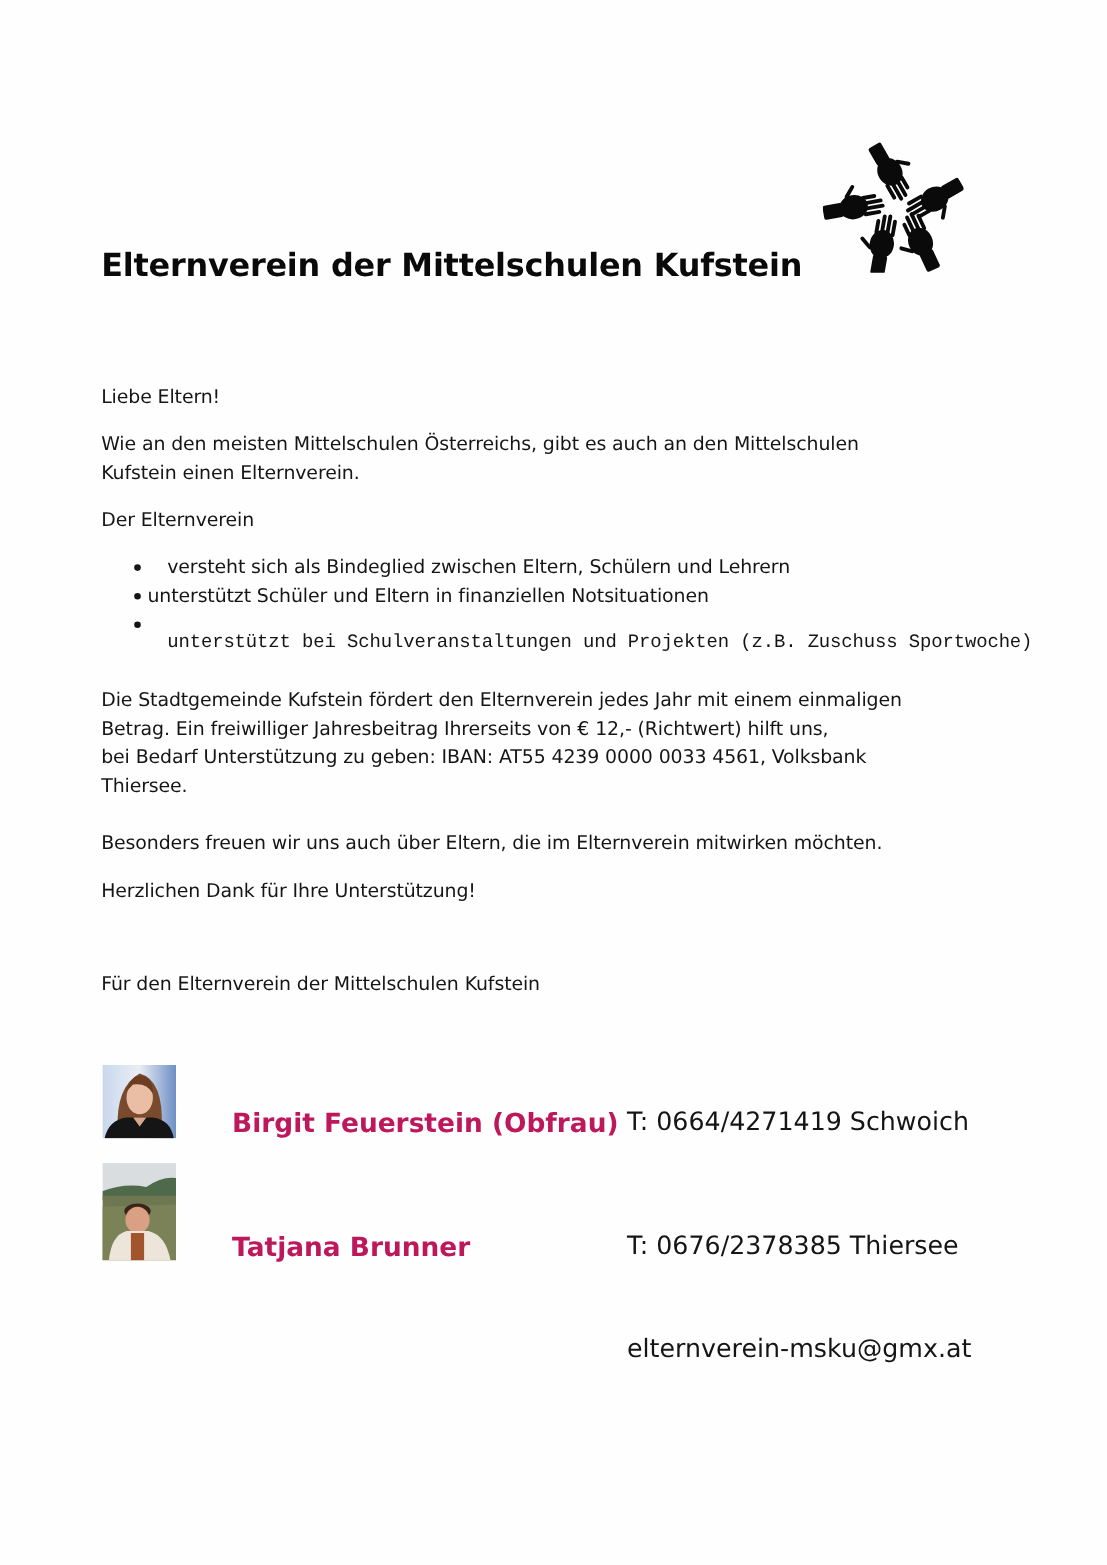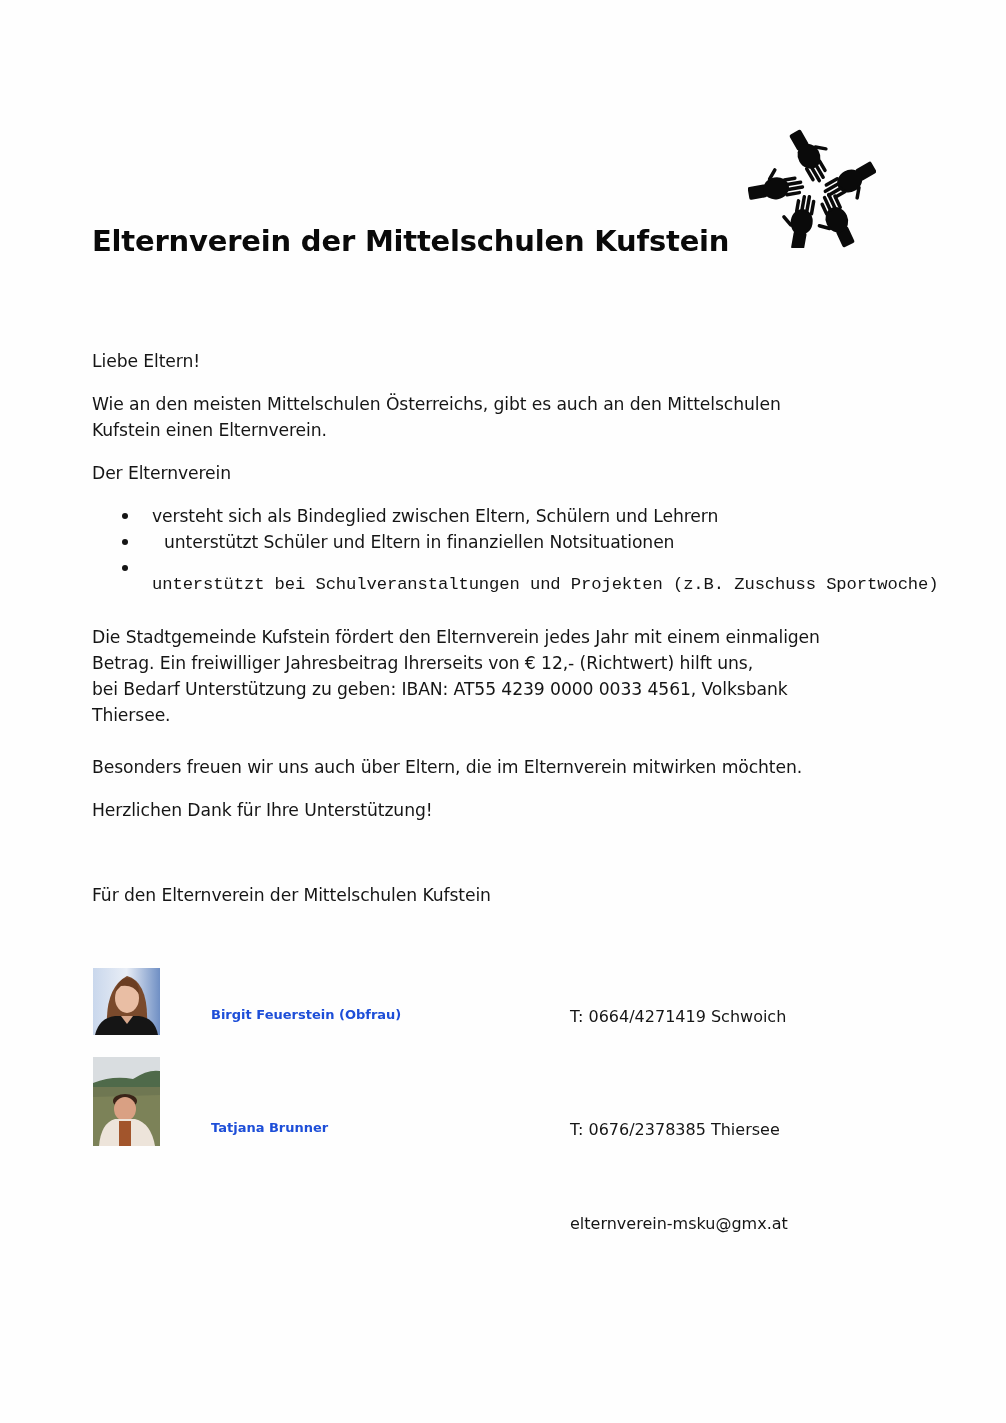--- a/index.html
+++ b/index.html
@@ -20,22 +20,22 @@
     .body-text { font-size: 17.2px; line-height: 26px; letter-spacing: -0.1px; }
     .logo { left: 748px; top: 126px; width: 128px; height: 122px; }
     .bullet-dot {
       position: absolute; width: 6px; height: 6px; border-radius: 50%;
       background: #151515;
     }
     .photo {
       position: absolute; left: 93px; width: 67px;
       overflow: hidden;
     }
-    .name { font-size: 13px; font-weight: bold; color: #1d4ed8; }
-    .phone { font-size: 16px; }
+    .name { font-size: 24px; font-weight: bold; color: #be185d; }
+    .phone { font-size: 23px; }
   </style>
 </head>
 <body>
 
 <div class="abs title">Elternverein der Mittelschulen Kufstein</div>
 
 <svg class="abs logo" viewBox="0 0 128 122">
   <g fill="#0a0a0a">
 
     <g transform="translate(62,32) rotate(-30)">
@@ -94,21 +94,21 @@
 
 <div class="abs body-text" style="left:92px; top:391px;">Wie an den meisten Mittelschulen Österreichs, gibt es auch an den Mittelschulen</div>
 <div class="abs body-text" style="left:92px; top:417px;">Kufstein einen Elternverein.</div>
 
 <div class="abs body-text" style="left:92px; top:460px;">Der Elternverein</div>
 
 <div>
   <span class="bullet-dot" style="left:122px; top:513px;"></span>
   <div class="abs body-text" style="left:152px; top:503px;">versteht sich als Bindeglied zwischen Eltern, Schülern und Lehrern</div>
   <span class="bullet-dot" style="left:122px; top:539px;"></span>
-  <div class="abs body-text" style="left:164px; top:529px;">unterstützt Schüler und Eltern in finanziellen Notsituationen</div>
+  <div class="abs body-text" style="left:134px; top:529px;">unterstützt Schüler und Eltern in finanziellen Notsituationen</div>
   <span class="bullet-dot" style="left:122px; top:565px;"></span>
   <div class="abs body-text" style="left:152px; top:572px;font-family:Liberation Mono, monospace;">unterstützt bei Schulveranstaltungen und Projekten (z.B. Zuschuss Sportwoche)</div>
 </div>
 
 <div>
   <div class="abs body-text" style="left:92px; top:624px;">Die Stadtgemeinde Kufstein fördert den Elternverein jedes Jahr mit einem einmaligen</div>
   <div class="abs body-text" style="left:92px; top:650px;">Betrag. Ein freiwilliger Jahresbeitrag Ihrerseits von € 12,- (Richtwert) hilft uns,</div>
   <div class="abs body-text" style="left:92px; top:676px;">bei Bedarf Unterstützung zu geben: IBAN: AT55 4239 0000 0033 4561, Volksbank</div>
   <div class="abs body-text" style="left:92px; top:702px;">Thiersee.</div>
 </div>

